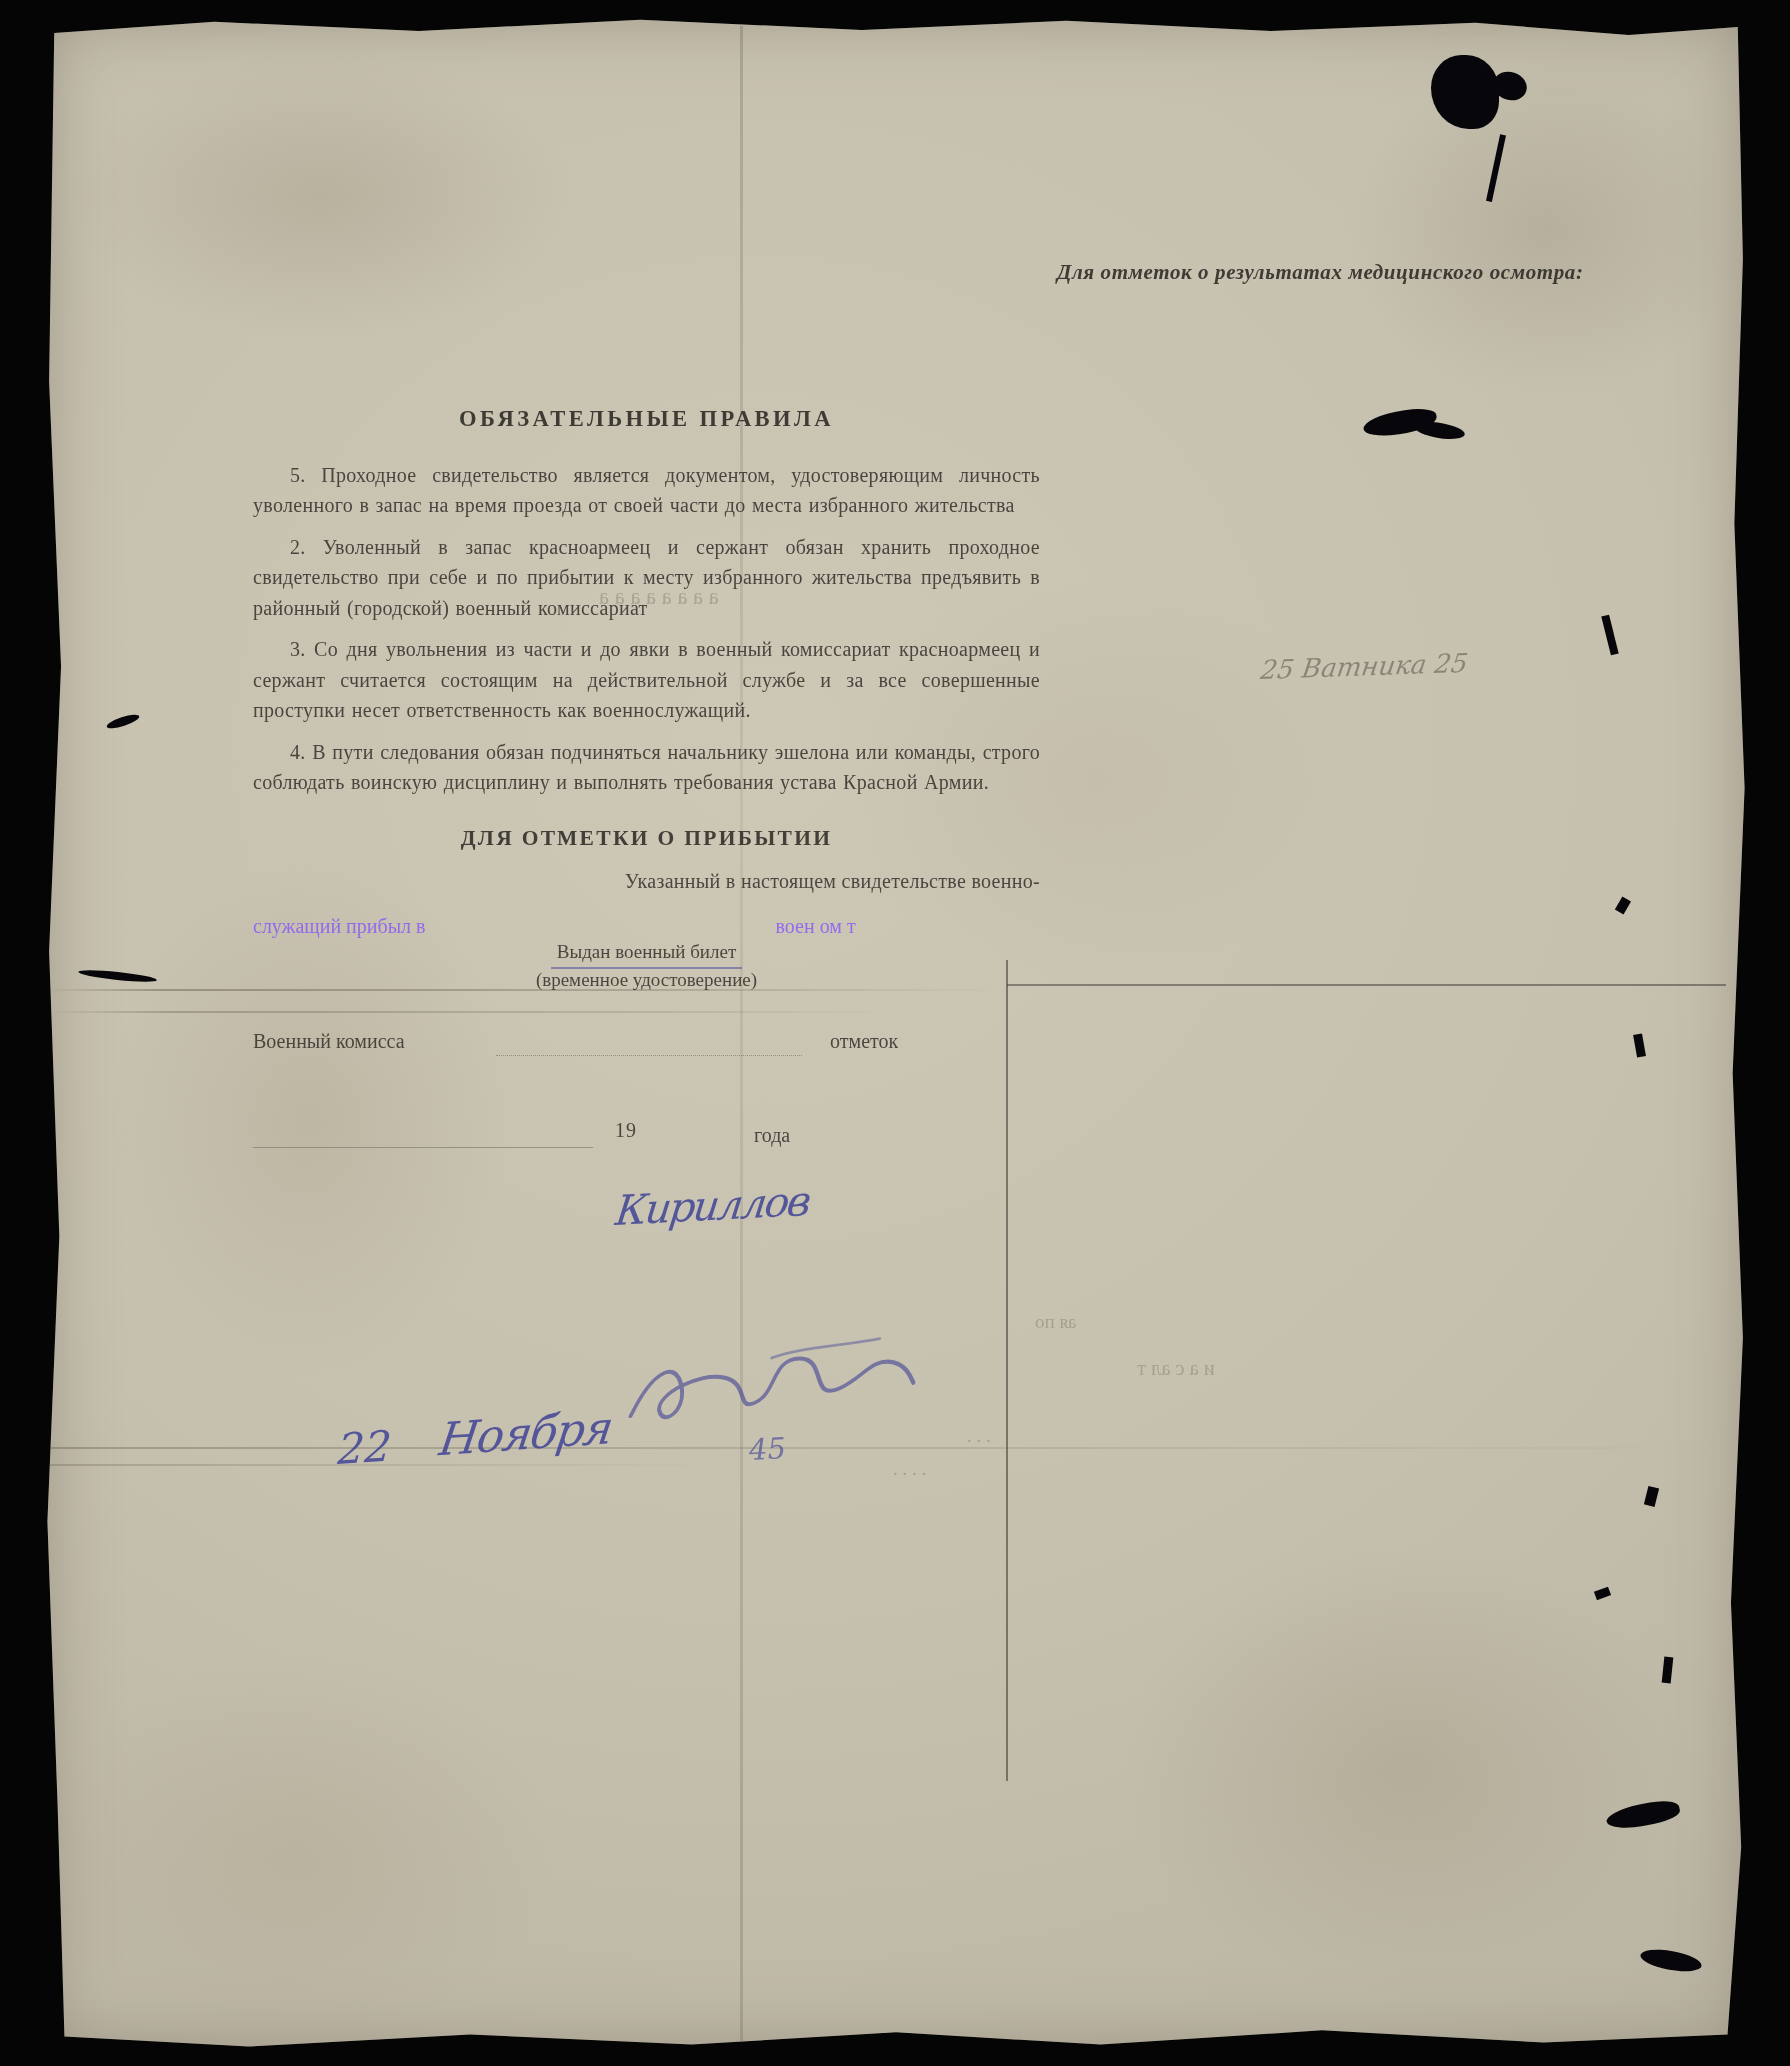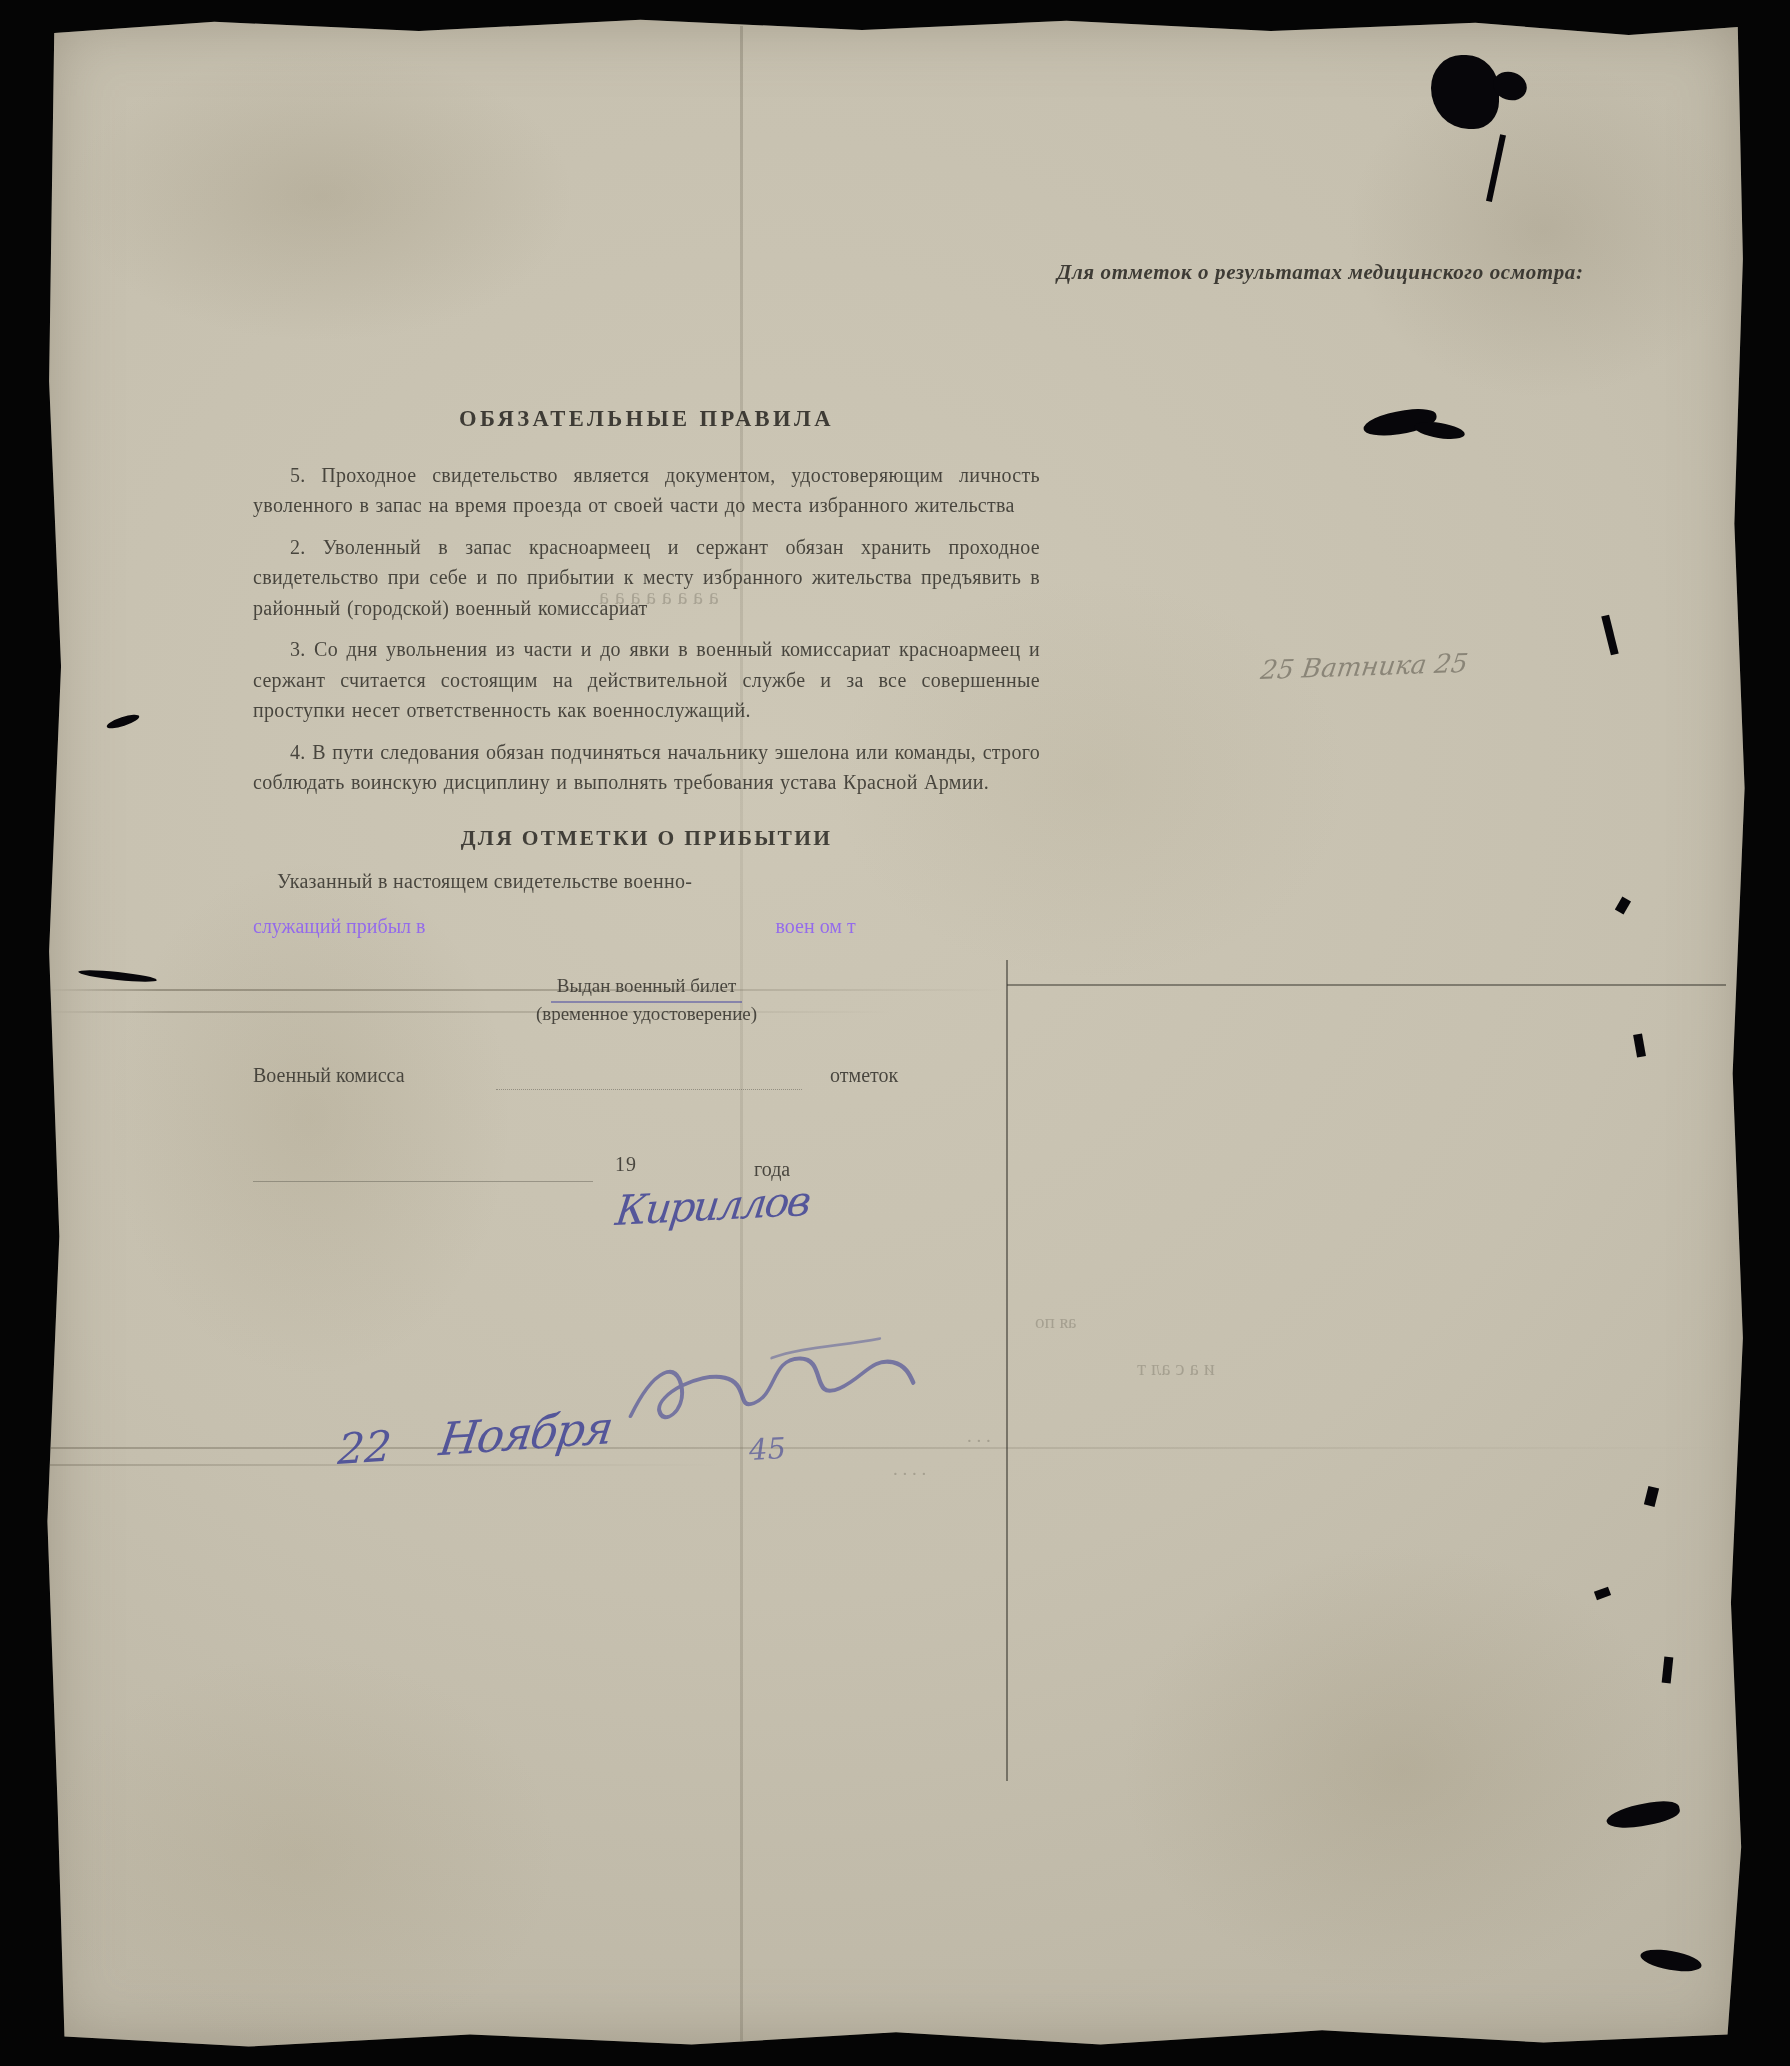--- a/index.html
+++ b/index.html
@@ -103,32 +103,31 @@
   }
 
   .arrival-line {
     font-size: 20px;
     line-height: 1.5;
     color: #33312b;
     opacity: 0.85;
     letter-spacing: 0.3px;
   }
 
-  .arrival-line.indent { text-indent: 24px; }
+  .arrival-line.indent { text-indent: 24px; text-align: right; }
 
   .line-row {
     position: relative;
     font-size: 20px;
     color: #8b5cf6;
     opacity: 0.85;
     margin-top: 19px;
   }
 
   .ticket-lines {
-    margin-top: 34px;
     text-align: center;
     font-size: 19px;
     line-height: 1.45;
     color: #33312b;
     opacity: 0.85;
   }
 
   .ticket-lines .l1 { position: relative; display: inline-block; }
   .ticket-lines .l1::after {
     content: "";

